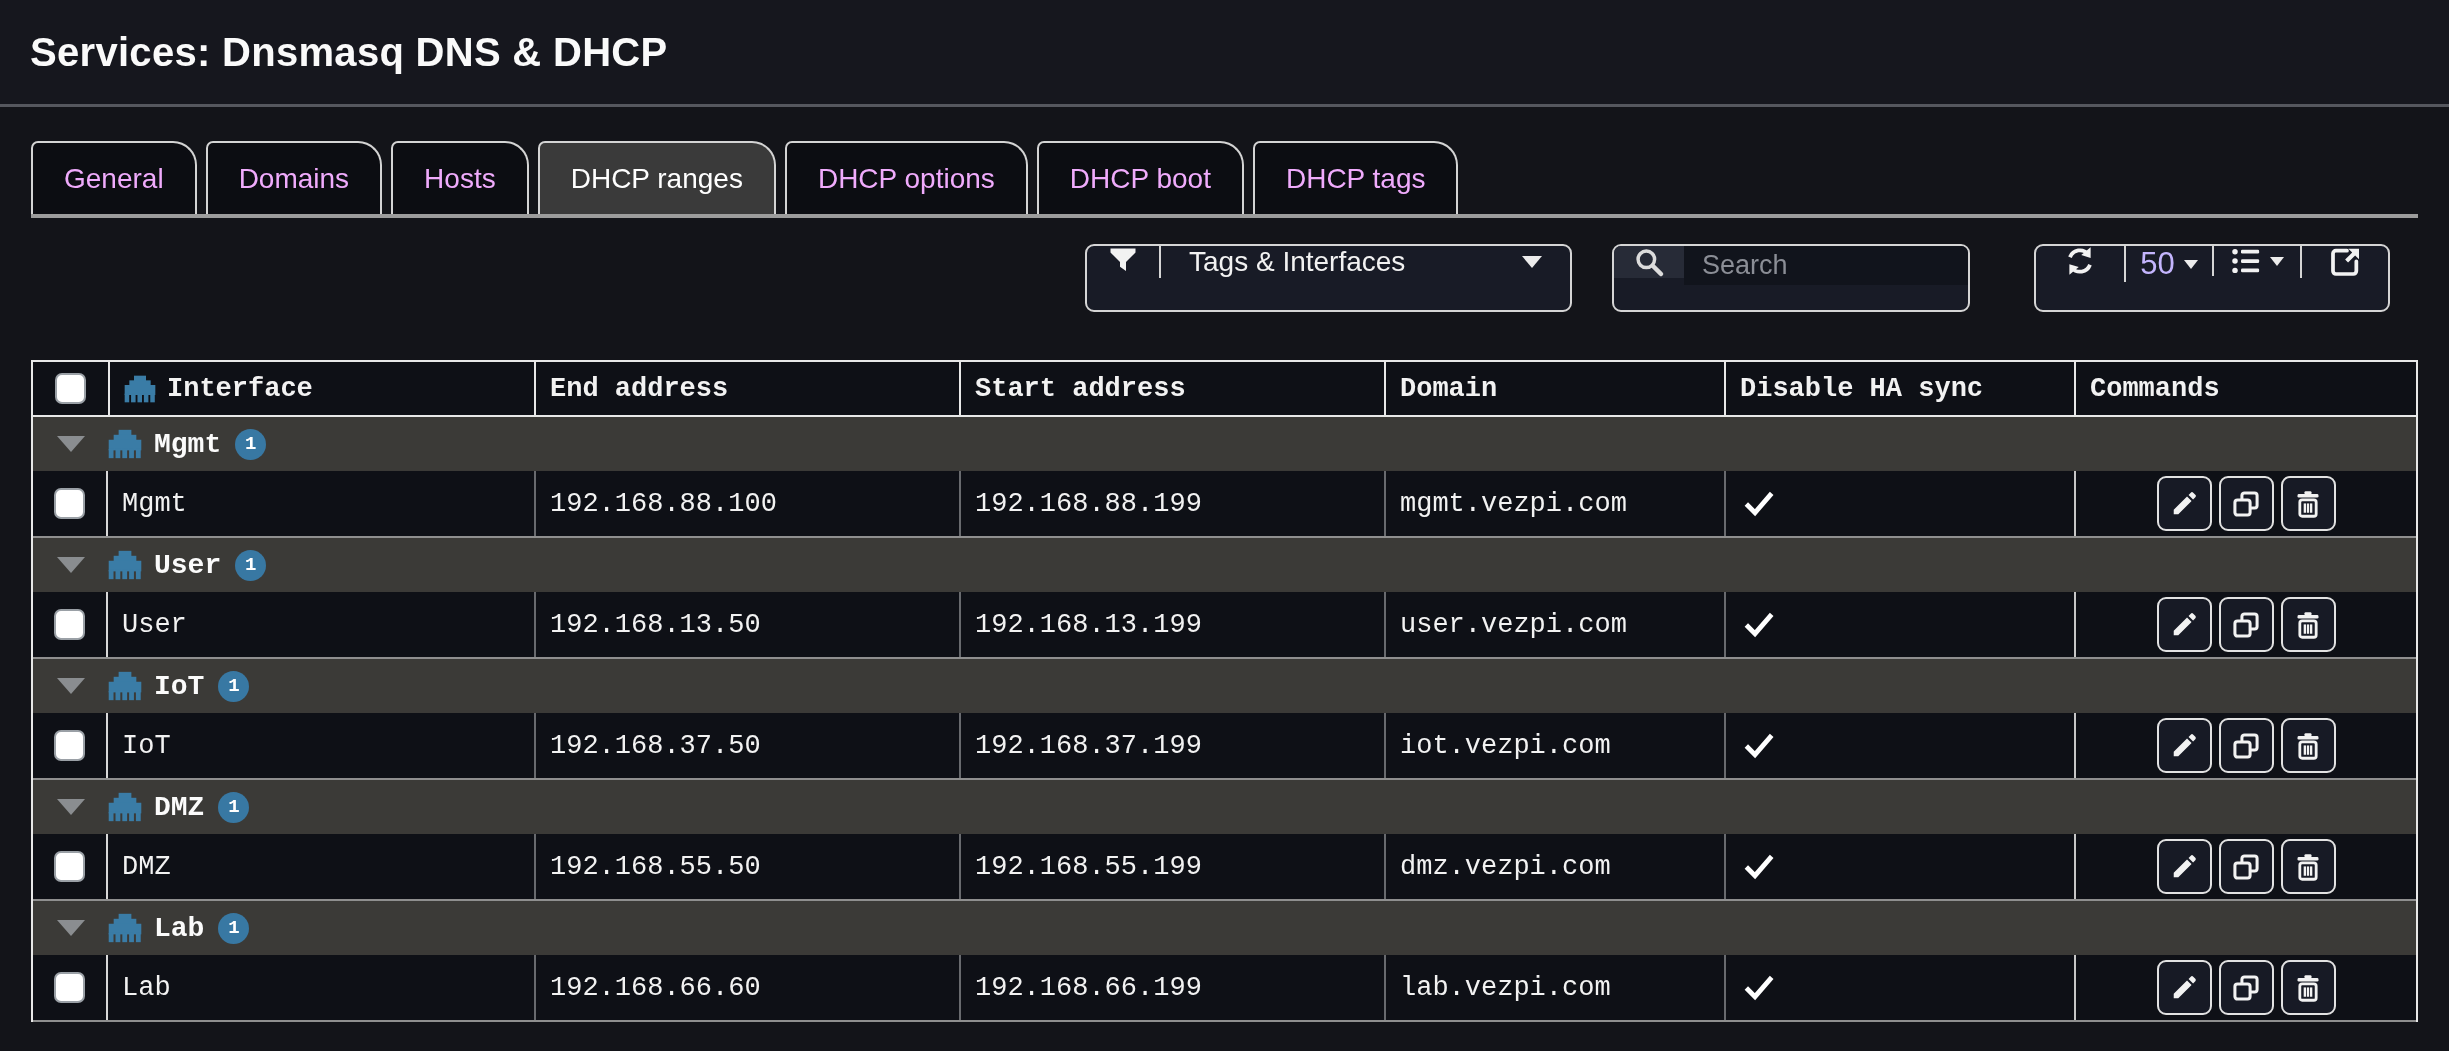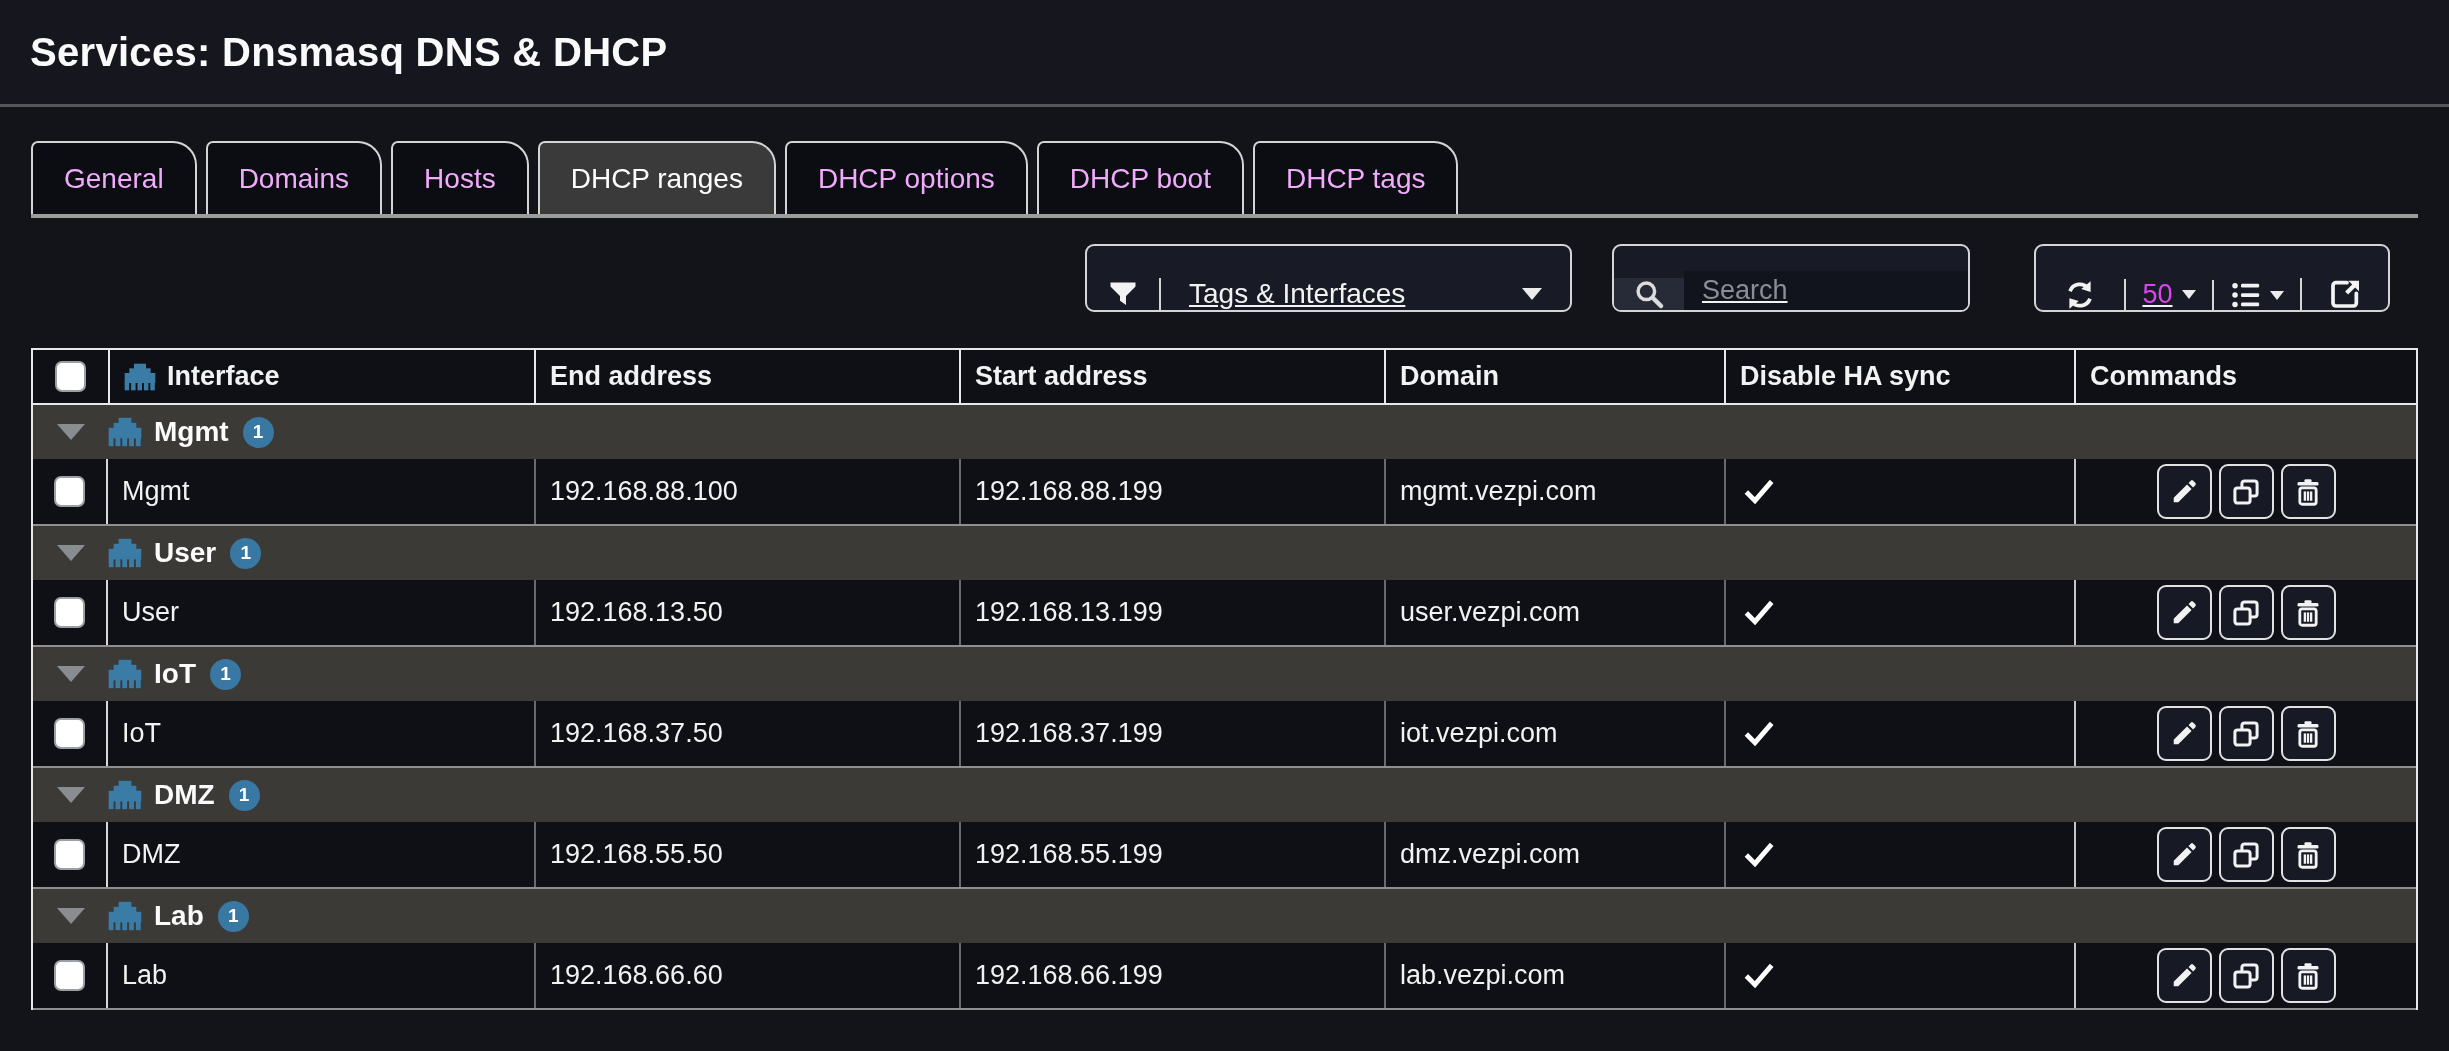--- a/index.html
+++ b/index.html
@@ -27,48 +27,48 @@
     height:73px; display:flex; align-items:center; padding:0 31px;
     font-size:28px; color:#f0abfc; background:#0c0d12;
     border:2px solid #d4d4d4; border-bottom:none;
     border-radius:7px 24px 0 0; cursor:pointer; white-space:nowrap;
   }
   .tab.active { background:#3a3a3a; color:#ffffff;text-align:right; }
 
   
   .toolbar { margin-top:26px; display:flex; align-items:center; justify-content:flex-end; }
   .btn-group {
-    display:flex; align-items:flex-end; height:68px;
-    background:#181b26; border:2px solid #d5d5d5; border-radius:9px; overflow:hidden;text-decoration:underline;
+    display:flex; align-items:flex-start; height:68px;
+    background:#181b26; border:2px solid #d5d5d5; border-radius:9px; overflow:hidden;
   }
   .seg { display:flex; align-items:center; justify-content:center; }
   .seg + .seg { border-left:2px solid #d5d5d5; }
 
   .funnel-seg { width:72px; cursor:pointer; }
   .filter-label-seg { width:411px; justify-content:space-between; padding:0 28px; cursor:pointer; }
   .filter-label { font-size:28px; color:#f2f2f2; }
 
   .search-group { margin-left:40px; width:358px; }
   .search-icon-seg { width:70px; background:#272b37; cursor:pointer; }
   .search-input {
     flex:1; min-width:0; border:none; outline:none; background:#11141c;
     color:#e8e8e8; font-size:27px; padding:4px 18px;
     font-family:"Liberation Sans", sans-serif;
   }
   .search-input::placeholder { color:#8b8e96; }
 
   .actions-group { margin-left:64px; margin-right:28px; }
   .action-seg { width:88px; cursor:pointer; gap:9px; }
-  .pagesize-label { font-size:27px; color:#d946ef; }
+  .pagesize-label { font-size:31px; color:#c4b5fd; }
 
   .caret { width:0; height:0; border-left:10px solid transparent; border-right:10px solid transparent; border-top:12px solid #ececec; }
   .caret.small { border-left-width:7px; border-right-width:7px; border-top-width:9px; }
 
   
-  .table-wrap { margin-top:36px; border-left:2px solid #e8e8e8; border-right:2px solid #e8e8e8; }
+  .table-wrap { margin-top:48px; border-left:2px solid #e8e8e8; border-right:2px solid #e8e8e8;font-family:Liberation Mono, monospace; }
 
   .thead {
     display:flex; height:57px; background:#0e1016; font-weight:bold; font-size:27px;
     border-top:2px solid #e8e8e8; border-bottom:2px solid #e8e8e8;
   }
   .th { display:flex; align-items:center; padding-left:14px; gap:11px; }
   .th + .th { border-left:2px solid #e8e8e8; }
   .th.c0 { justify-content:center; padding-left:0; }
 
   .c0 { width:75px; flex:none; }

